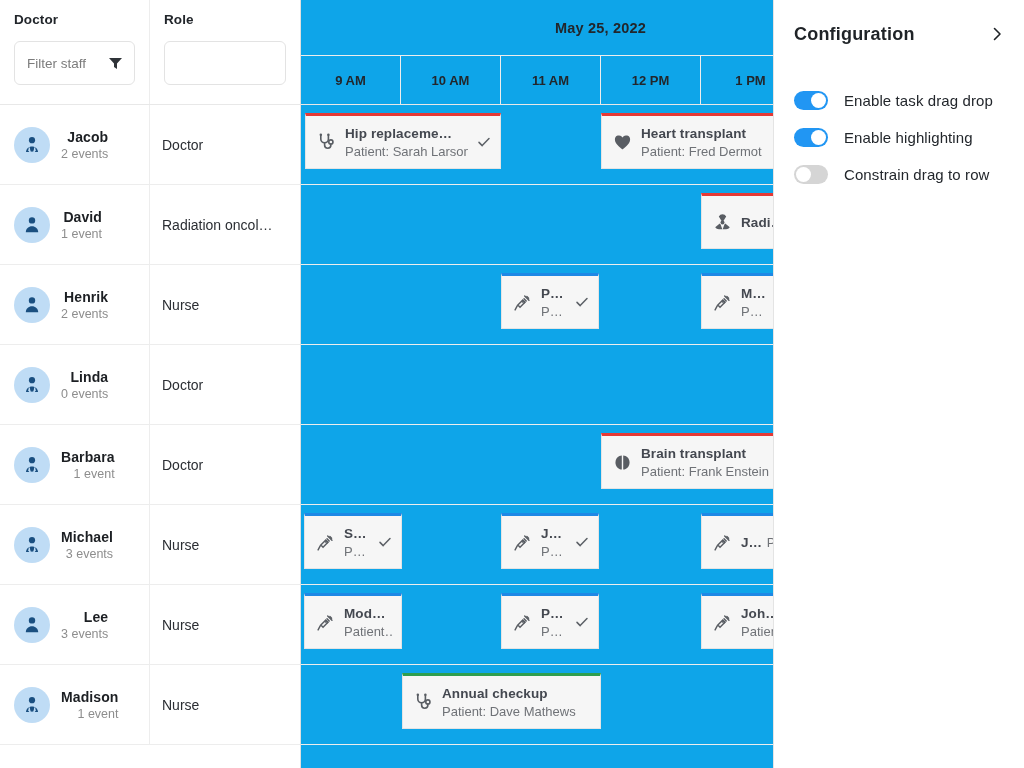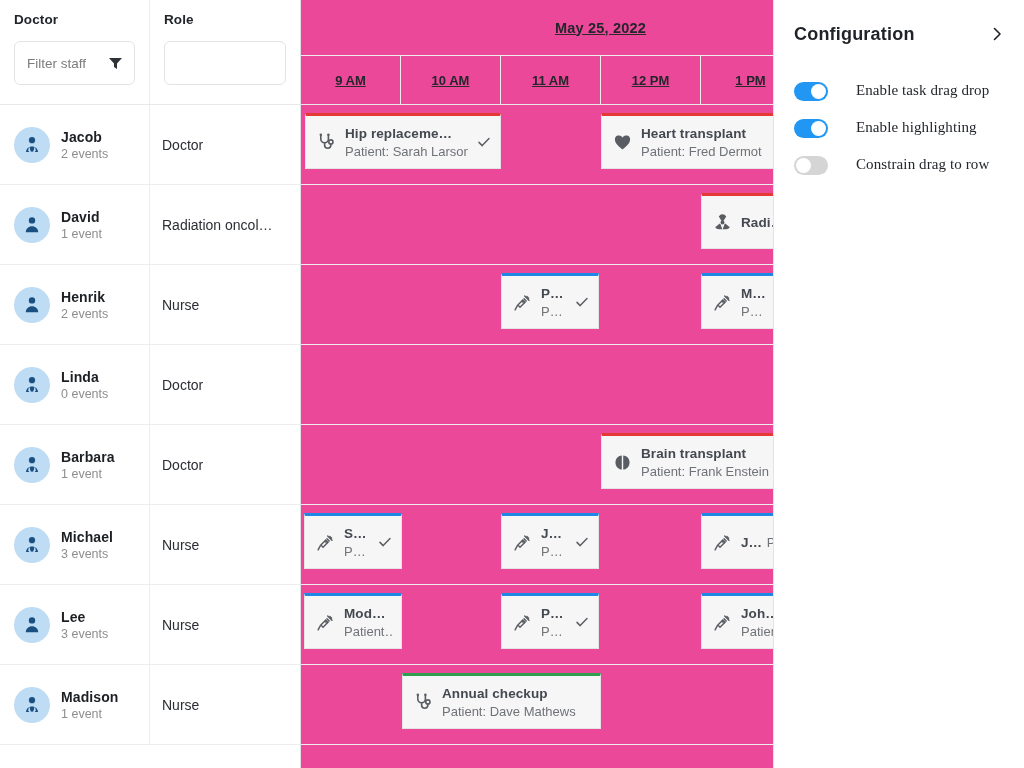--- a/index.html
+++ b/index.html
@@ -48,42 +48,41 @@
   .sr-name-cell {
     width: 150px; border-right: 1px solid #ededed;
     display: flex; align-items: center; padding-left: 14px; gap: 11px;
   }
   .avatar {
     width: 36px; height: 36px; border-radius: 50%;
     background: #bfdcf5; flex: none;
     display: flex; align-items: center; justify-content: center;
   }
   .avatar svg { display: block; }
-  .sr-text { display: flex; flex-direction: column; gap: 2px; min-width: 0; }
+  .sr-text { display: flex; flex-direction: column; gap: 2px; min-width: 0; text-align: right; }
   .sr-name {
     font-size: 14px; font-weight: bold; color: #1c1f23; letter-spacing: .1px;
     white-space: nowrap;
   }
   .sr-events { font-size: 12.5px; color: #8d8d8d; white-space: nowrap; }
   .sr-role-cell {
     width: 150px; display: flex; align-items: center; padding: 0 12px;
     font-size: 14px; color: #2b2e33;
     white-space: nowrap; overflow: hidden; text-overflow: ellipsis;
   }
   .sr-role-cell span {
     white-space: nowrap; overflow: hidden; text-overflow: ellipsis; display: block; width: 100%;
   }
 
   
   .sched {
     position: absolute; left: 300px; top: 0;
     width: 724px; height: 768px;
-    background: #ec4899; overflow: hidden;
+    background: #0ea5e9; overflow: hidden;
     border-left: 1px solid #e0e0e0;
-    text-decoration: underline;
   }
   .sched-header { height: 105px; border-bottom: 1px solid #e8e8e8; }
   .sched-date {
     height: 55px; display: flex; align-items: center; justify-content: center;
     font-size: 14.5px; font-weight: bold; color: #22262b; letter-spacing: .2px;
     padding-right: 124px;
   }
   .tick-row { display: flex; height: 49px; border-top: 1px solid #ededed; }
   .tick {
     width: 100px; flex: none;
@@ -131,21 +130,21 @@
     border-left: 1px solid #e4e4e4;
     padding: 14px 20px 16px 20px;
     z-index: 20;
   }
   .cfg-head {
     display: flex; align-items: center; justify-content: space-between;
     height: 40px; margin-bottom: 28px;
   }
   .cfg-title { font-size: 18px; font-weight: bold; color: #1f2327; letter-spacing: .2px; }
   .chev { width: 14px; height: 14px; display: block; }
-  .cfg-item { display: flex; gap: 28px; height: 37px; font-family: Liberation Serif, serif; }
+  .cfg-item { display: flex; align-items: center; gap: 16px; height: 37px; }
   .toggle {
     width: 34px; height: 19px; border-radius: 10px; flex: none;
     position: relative; background: #d5d5d5;
   }
   .toggle.on { background: #2196f3; }
   .knob {
     position: absolute; top: 2px; left: 2px;
     width: 15px; height: 15px; border-radius: 50%; background: #fff;
   }
   .toggle.on .knob { left: 17px; }

